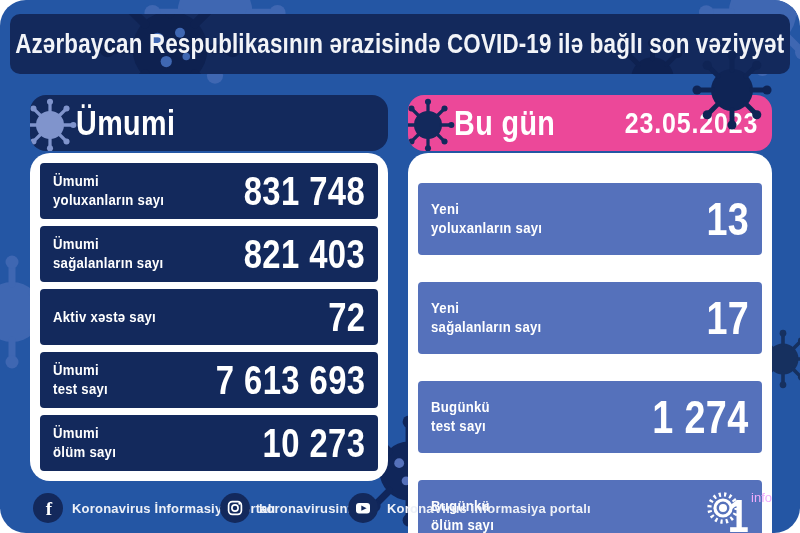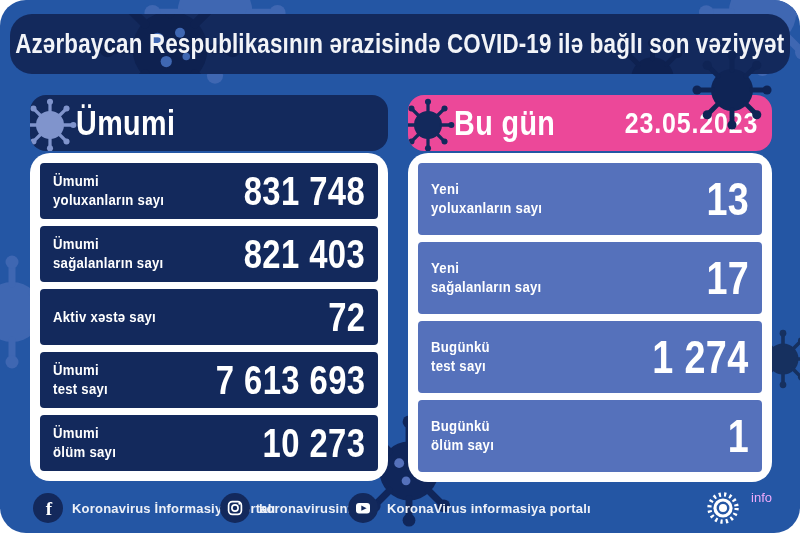--- a/index.html
+++ b/index.html
@@ -1,41 +1,41 @@
 <!DOCTYPE html>
 <html><head>
 <meta charset="utf-8">
 <style>
   html,body{margin:0;padding:0;background:#ffffff;font-family:"Liberation Sans",sans-serif;}
   .stage{position:relative;width:800px;height:533px;background:#ffffff;overflow:hidden;}
   .canvas{position:absolute;inset:0;background:#2456a4;border-radius:26px;overflow:hidden;}
   .deco{position:absolute;pointer-events:none;}
   
   .banner{position:absolute;left:10px;top:14px;width:780px;height:60px;background:#13295c;
-          border-radius:22px;overflow:hidden;display:flex;align-items:center;justify-content:center;z-index:2;}
+          border-radius:10px;overflow:hidden;display:flex;align-items:center;justify-content:center;z-index:2;}
   .banner-title{color:#f2f4f8;font-weight:bold;font-size:28px;white-space:nowrap;
           display:inline-block;transform:scaleX(.80);transform-origin:center;letter-spacing:.2px;z-index:3;}
   
   .panel{position:absolute;top:95px;z-index:2;}
   .panel-left{left:30px;width:358px;border-radius:18px;}
   .panel-right{left:408px;width:364px;}
   .panel-header{position:relative;height:56px;border-radius:16px;overflow:hidden;
           display:flex;align-items:center;color:#fff;}
   .panel-left .panel-header{background:#13295c;}
   .panel-right .panel-header{background:#ec4899;justify-content:space-between;}
   .hdr-text{position:relative;font-weight:bold;font-size:35px;display:inline-block;
           transform:scaleX(.82);transform-origin:left center;margin-left:46px;letter-spacing:.5px;}
   .hdr-date{position:relative;font-weight:bold;font-size:29px;display:inline-block;
           transform:scaleX(.86);transform-origin:right center;margin-right:14px;letter-spacing:1px;}
   .panel-body{margin-top:2px;background:#ffffff;border-radius:20px;padding:10px;
           display:flex;flex-direction:column;gap:7px;}
   .row{border-radius:4px;display:flex;align-items:center;justify-content:space-between;
           color:#fff;padding:0 13px;}
   .panel-left .row{background:#13295c;height:56px;}
-  .panel-right .row{background:#5571bb;height:72px;}
+  .panel-right .row{background:#5571bb;height:72px;margin-top:20px;}
   .row-label{display:flex;flex-direction:column;justify-content:center;
           transform:scaleX(.85);transform-origin:left center;}
   .row-label span{display:block;font-weight:bold;font-size:15.5px;line-height:1.2;letter-spacing:.3px;}
   .row-value{font-weight:bold;white-space:nowrap;display:inline-block;
           transform:scaleX(.82);transform-origin:right center;letter-spacing:.5px;}
   .panel-left .row-value{font-size:40px;}
   .panel-right .row-value{font-size:46px;}
   
   .footer{position:absolute;left:0;top:486px;width:800px;height:44px;z-index:2;}
   .social{position:absolute;top:0;height:44px;display:flex;align-items:center;gap:9px;}

